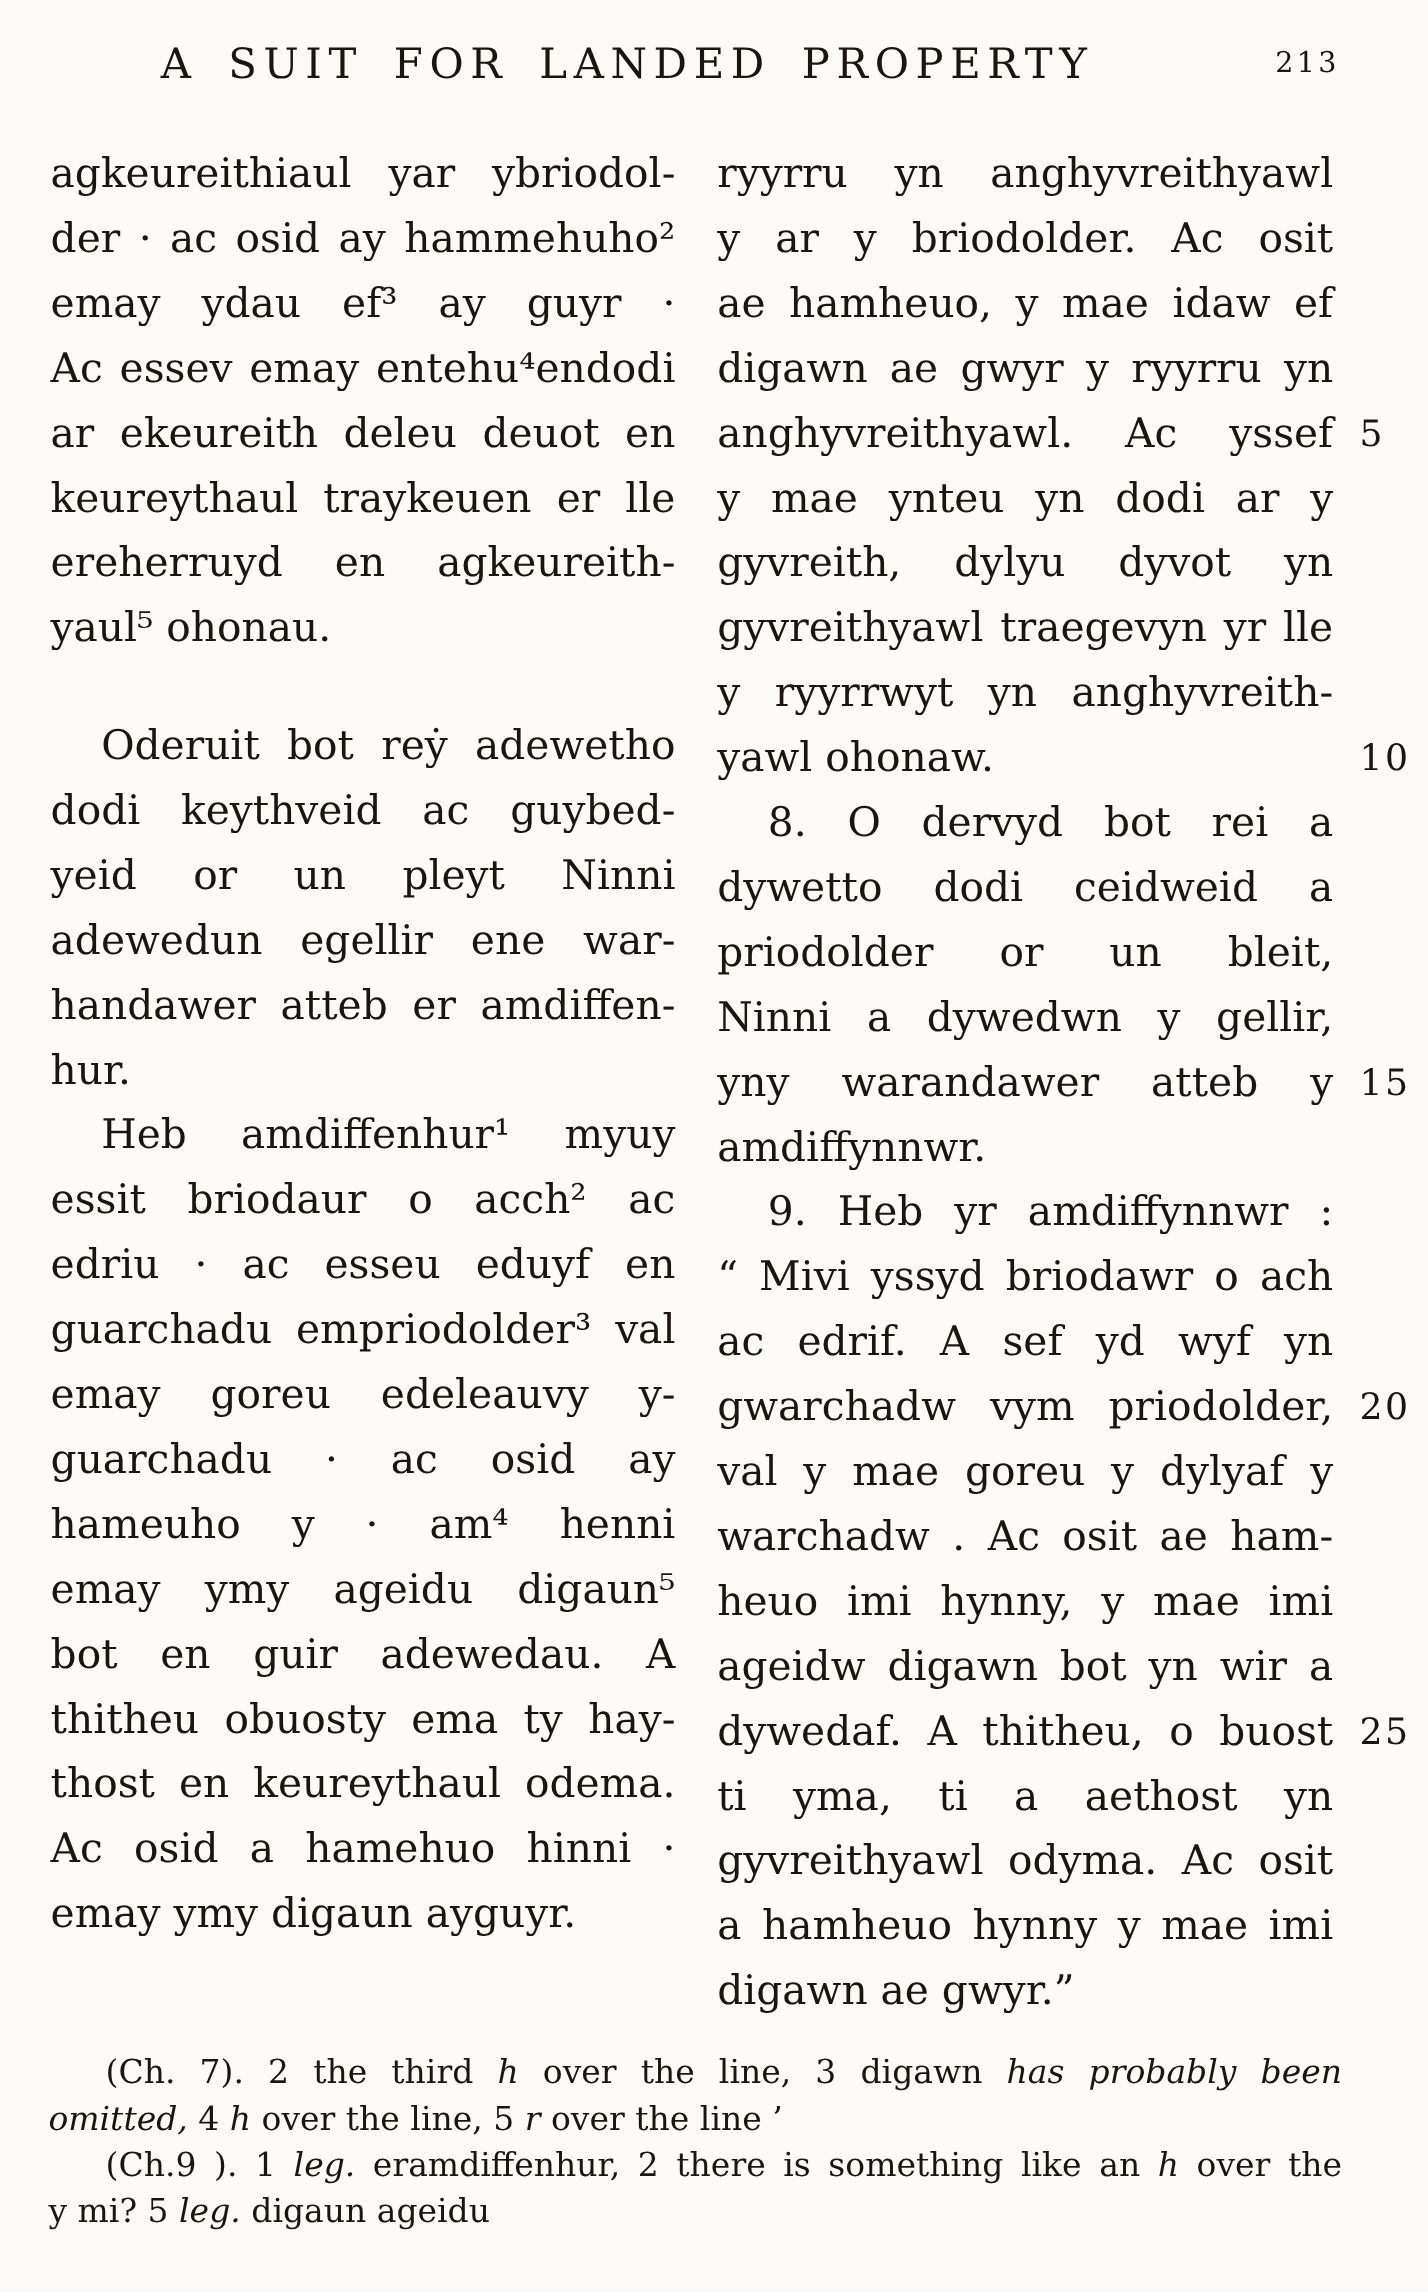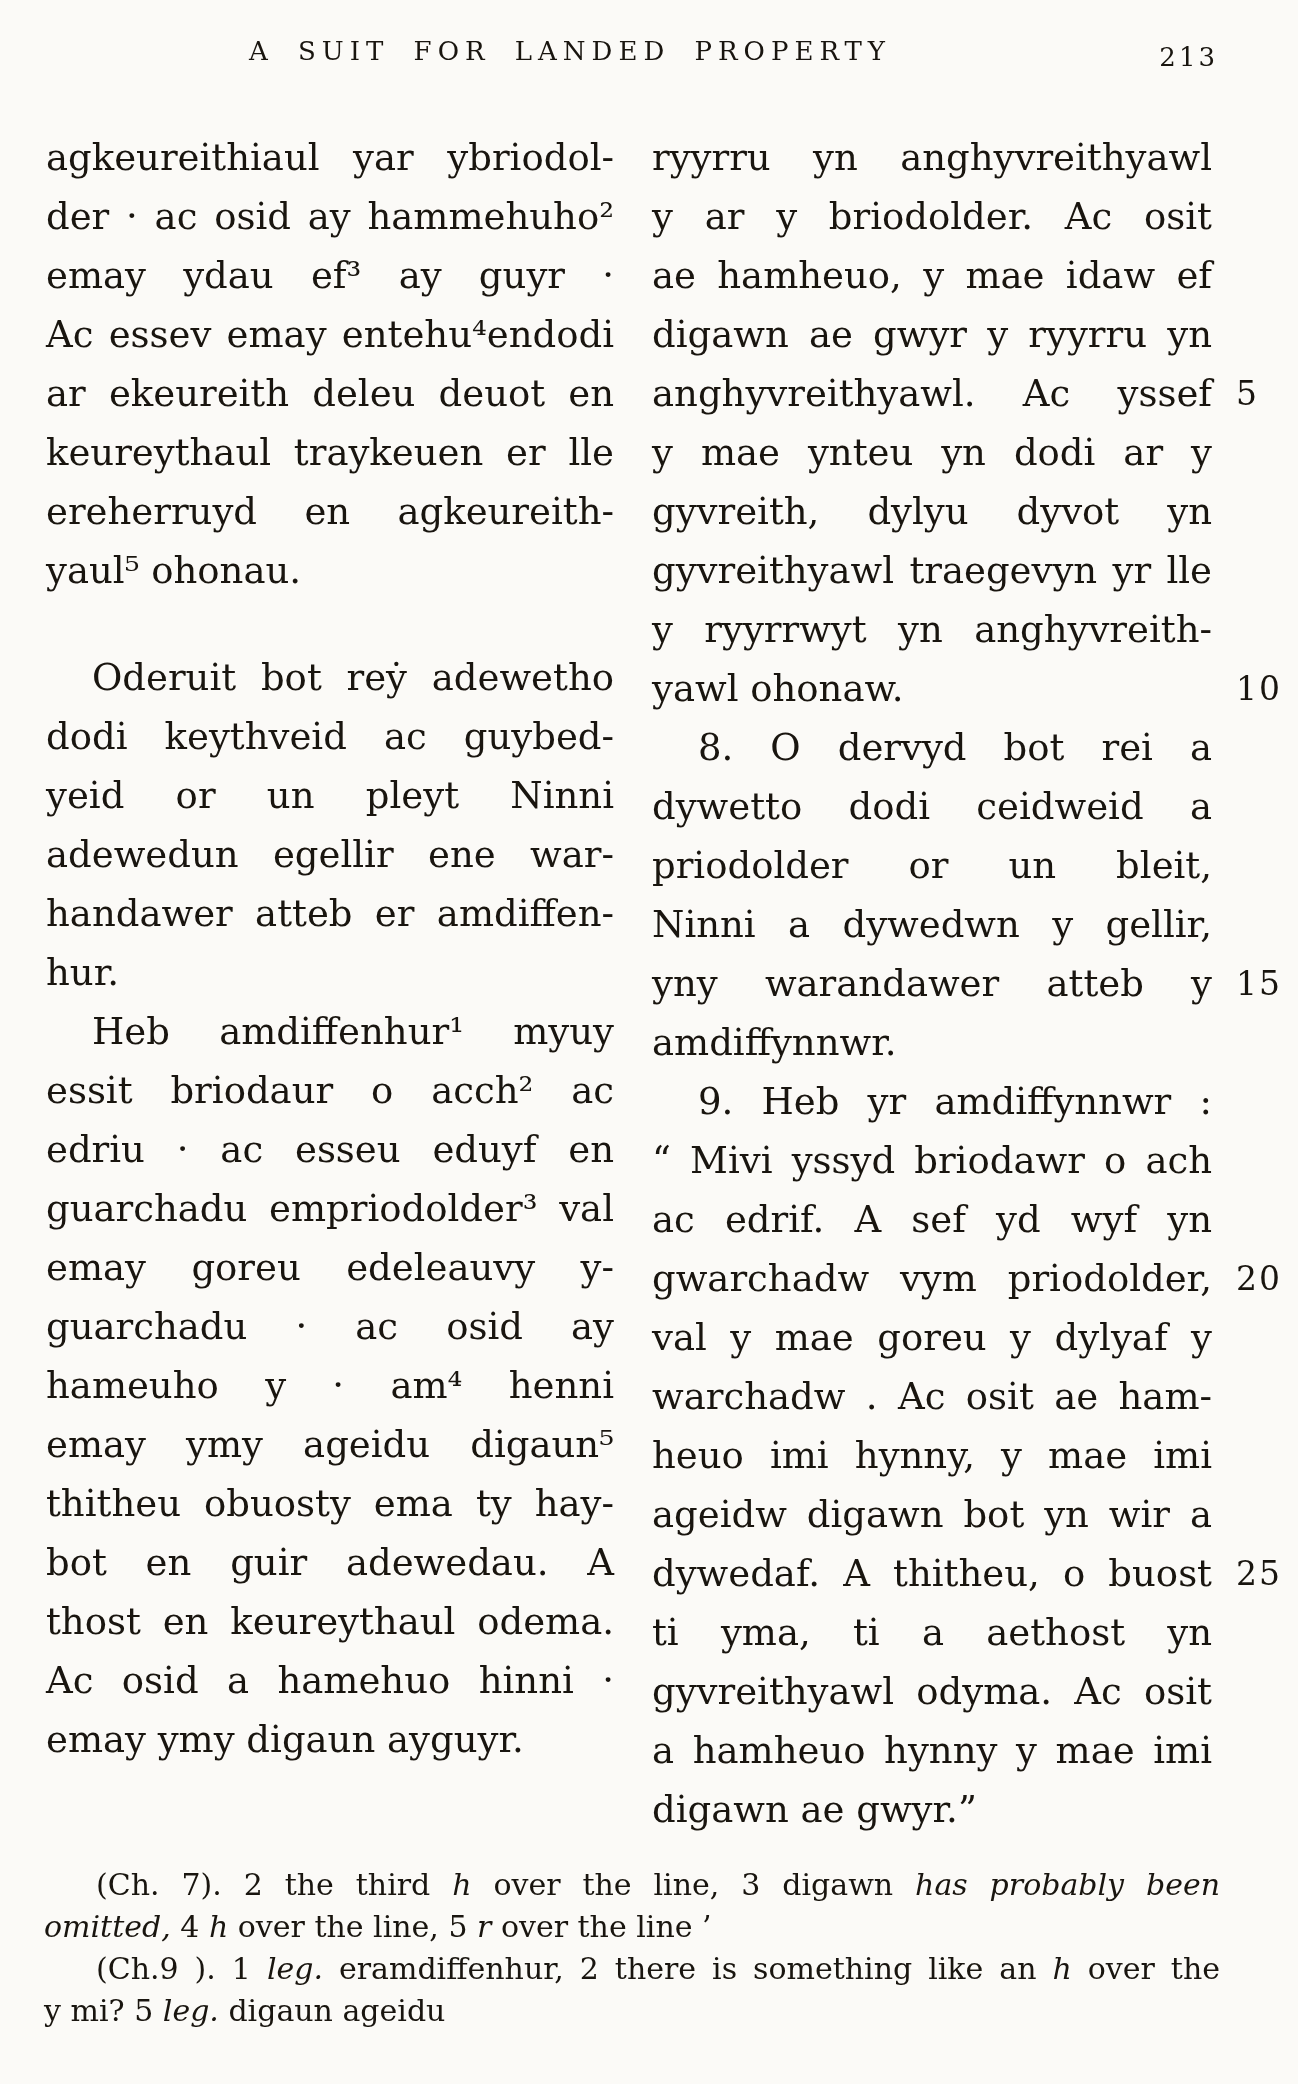--- a/index.html
+++ b/index.html
@@ -8,21 +8,21 @@
     background:#fbfaf7;
     font-family:"DejaVu Serif","Liberation Serif",serif;
     color:#19150f;
     position:relative;
     overflow:hidden;
   }
   .page{position:absolute;inset:0;}
   .running-title{
     position:absolute;top:36px;left:0;width:1140px;
     text-align:center;
-    font-size:26px;letter-spacing:6px;word-spacing:10px;
+    font-size:38px;letter-spacing:6px;word-spacing:10px;
     white-space:nowrap;
   }
   .page-number{
     position:absolute;top:42px;right:80px;
     font-size:26px;letter-spacing:3px;
   }
   .col{position:absolute;top:128px;}
   .col-left{left:46px;width:568px;}
   .col-right{left:652px;width:560px;}
   .line{
@@ -73,22 +73,22 @@
       <div class="line"><span>handawer atteb er amdiffen-</span></div>
       <div class="line last"><span>hur.</span></div>
       <div class="line indent"><span>Heb amdiffenhur¹ myuy</span></div>
       <div class="line"><span>essit briodaur o acch² ac</span></div>
       <div class="line"><span>edriu · ac esseu eduyf en</span></div>
       <div class="line"><span>guarchadu empriodolder³ val</span></div>
       <div class="line"><span>emay goreu edeleauvy y-</span></div>
       <div class="line"><span>guarchadu · ac osid ay</span></div>
       <div class="line"><span>hameuho y · am⁴ henni</span></div>
       <div class="line"><span>emay ymy ageidu digaun⁵</span></div>
+      <div class="line"><span>bot en guir adewedau. A</span></div>
       <div class="line"><span>thitheu obuosty ema ty hay-</span></div>
-      <div class="line"><span>bot en guir adewedau. A</span></div>
       <div class="line"><span>thost en keureythaul odema.</span></div>
       <div class="line"><span>Ac osid a hamehuo hinni ·</span></div>
       <div class="line last"><span>emay ymy digaun ayguyr.</span></div>
     </div>
 
   <div class="col col-right">
       <div class="line"><span>ryyrru yn anghyvreithyawl</span></div>
       <div class="line"><span>y ar y briodolder. Ac osit</span></div>
       <div class="line"><span>ae hamheuo, y mae idaw ef</span></div>
       <div class="line"><span>digawn ae gwyr y ryyrru yn</span></div>

